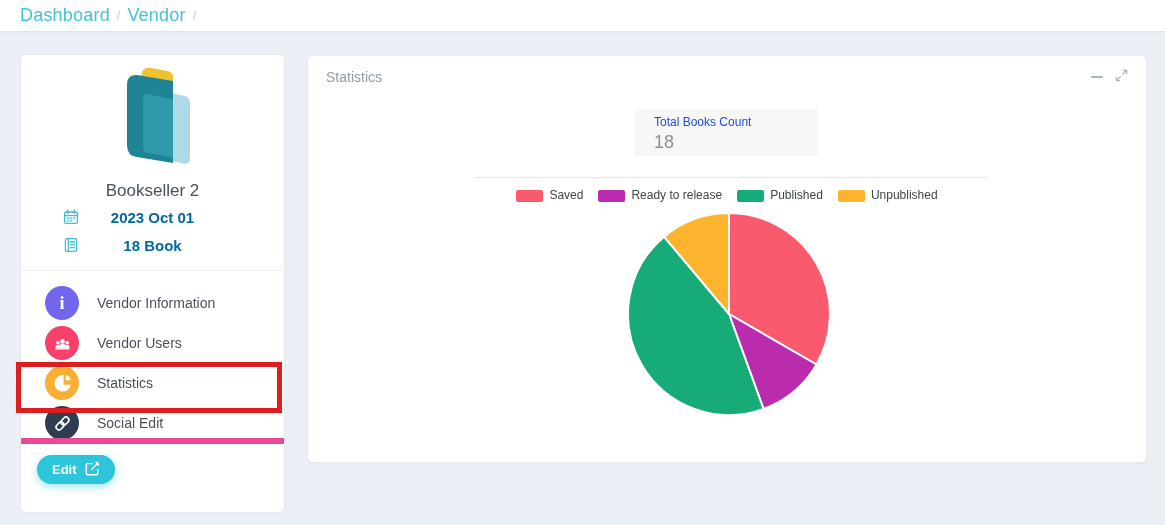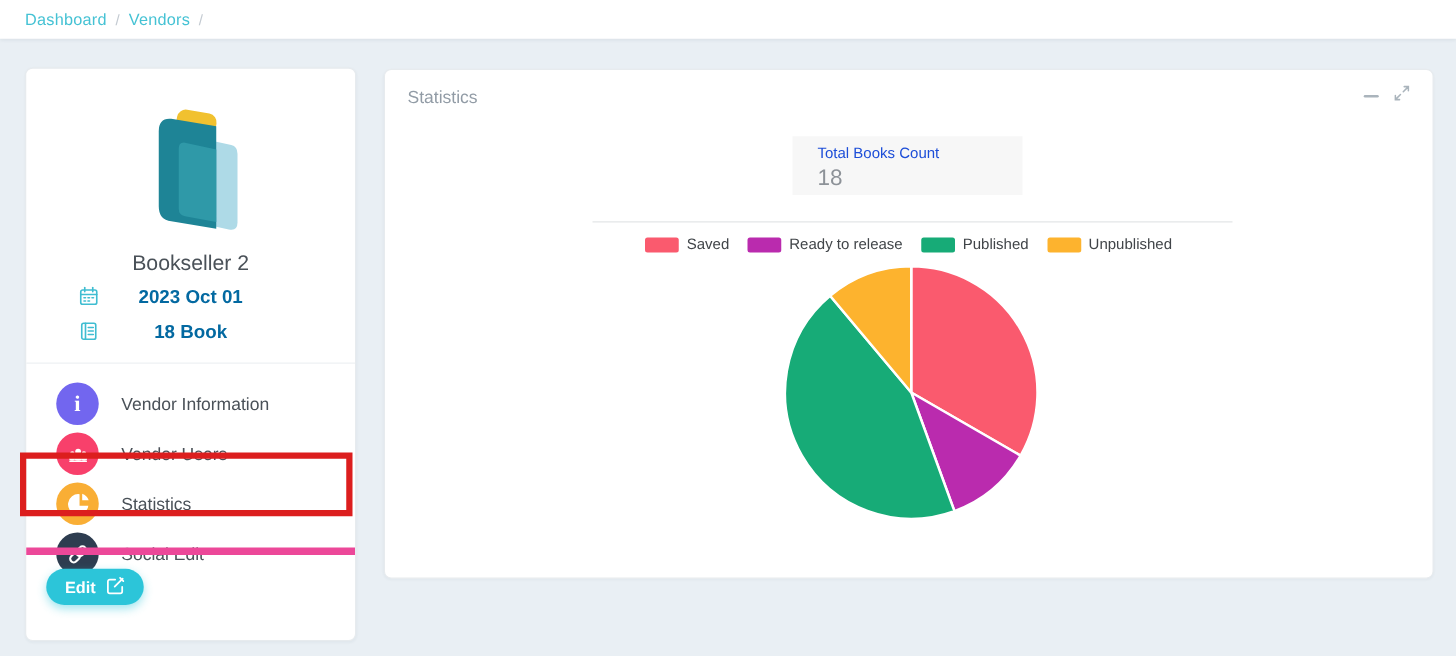--- a/index.html
+++ b/index.html
@@ -1,31 +1,31 @@
 <!DOCTYPE html>
 <html><head>
 <meta charset="utf-8">
 <style>
   html,body{margin:0;padding:0;background:#e9eff4;font-family:"Liberation Sans",sans-serif;}
   .page{position:relative;width:1165px;height:525px;background:#e9eff4;overflow:hidden;}
 
   
   .topbar{position:absolute;left:0;top:0;width:100%;height:31px;background:#ffffff;
           box-shadow:0 1px 3px rgba(30,50,70,.08);display:flex;align-items:center;padding-left:20px;box-sizing:border-box;}
-  .crumb{font-size:13px;letter-spacing:.2px;}
+  .crumb{font-size:18px;letter-spacing:.2px;}
   .crumb-link{color:#45c2d4;cursor:pointer;}
   .crumb-sep{color:#c3cad1;margin:0 7px;font-size:12px;}
   .crumb-current{color:#4a5158;}
 
   .card{position:absolute;background:#fff;border:1px solid #e7ebee;border-radius:6px;box-sizing:border-box;
         box-shadow:0 1px 2px rgba(30,50,70,.04);}
 
   
   .vendor-card{left:20px;top:54px;width:265px;height:459px;}
-  .profile{padding-top:26px;text-align:center;}
+  .profile{padding-top:6px;text-align:center;}
   .logo{display:block;margin:0 auto;}
   .vendor-name{margin-top:10px;font-size:17px;color:#4a5158;}
   .meta-row{position:relative;height:23px;margin-top:5px;display:flex;align-items:center;justify-content:center;}
   .meta-row .mico{position:absolute;left:42px;top:3px;}
   .meta-text{color:#0369a1;font-size:15px;font-weight:bold;}
   .divider{border-top:1px solid #eef1f3;margin-top:13px;}
   .menu{padding:12px 0;}
   .menu-item{height:40px;display:flex;align-items:center;padding-left:24px;cursor:pointer;}
   .menu-circle{width:34px;height:34px;border-radius:50%;display:flex;align-items:center;justify-content:center;flex:0 0 34px;}
   .menu-label{margin-left:18px;font-size:14px;color:#4a5158;}
@@ -56,21 +56,21 @@
   .pie-wrap{position:absolute;left:317px;top:154px;width:208px;height:208px;}
 </style>
 </head>
 <body>
 
 <div class="page">
 
   <div class="topbar">
     <span class="crumb crumb-link">Dashboard</span>
     <span class="crumb crumb-sep">/</span>
-    <span class="crumb crumb-link">Vendors</span>
+    <span class="crumb crumb-link">Vendor</span>
     <span class="crumb crumb-sep">/</span>
   </div>
 
   <div class="card vendor-card">
     <div class="profile">
       <svg class="logo" width="100" height="110" viewBox="0 0 100 110">
         <rect x="36" y="8" width="32" height="42" rx="7" fill="#f1c12f" transform="rotate(10 52 29)"></rect>
         <path d="M50 28 L82 35 Q87 36.2 87 42 L87 97 Q87 104 80 102.5 L50 96 Z" fill="#aedae7"></path>
         <path d="M34 14 Q24 13 24 24 L24 84 Q24 95 34 96 L70 102 L70 20 Z" fill="#1e8496"></path>
         <path d="M44 33 Q40 33 40 38 L40 86 Q40 91 45 92 L70 96.5 L70 38.5 Z" fill="#2f99a8"></path>

